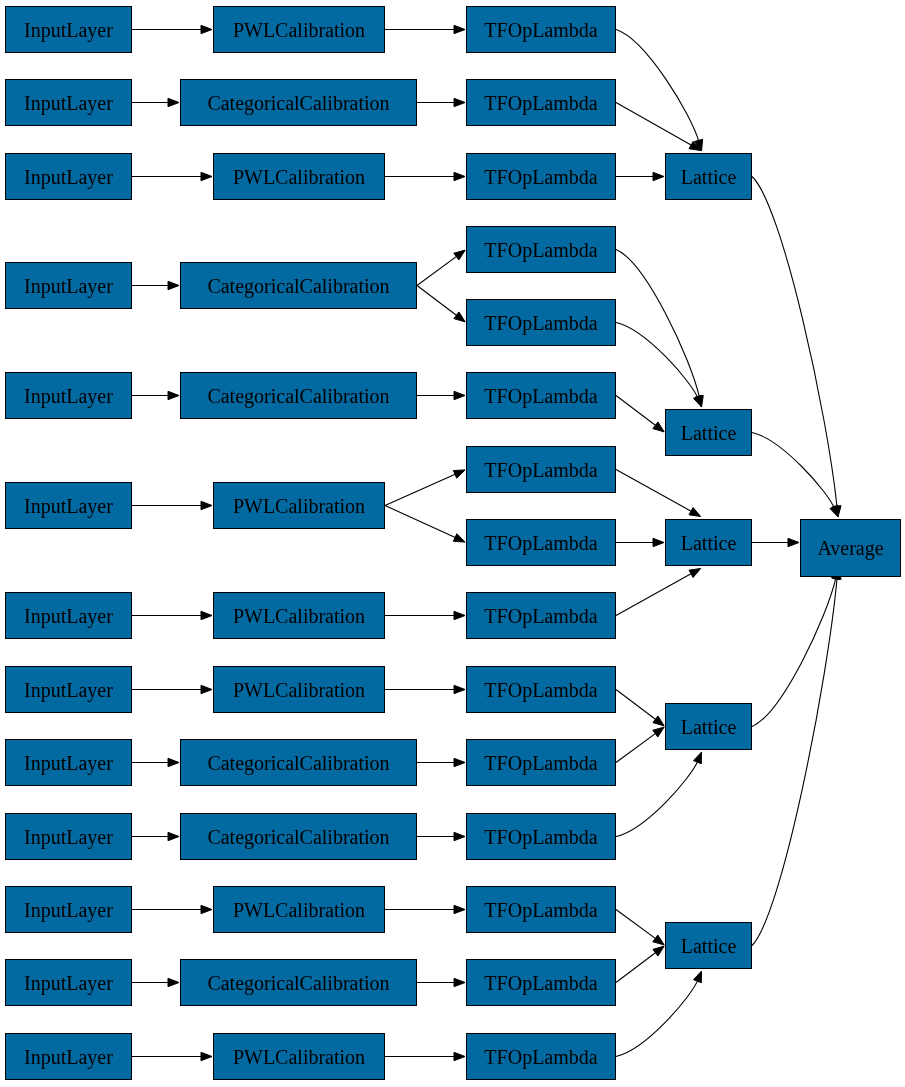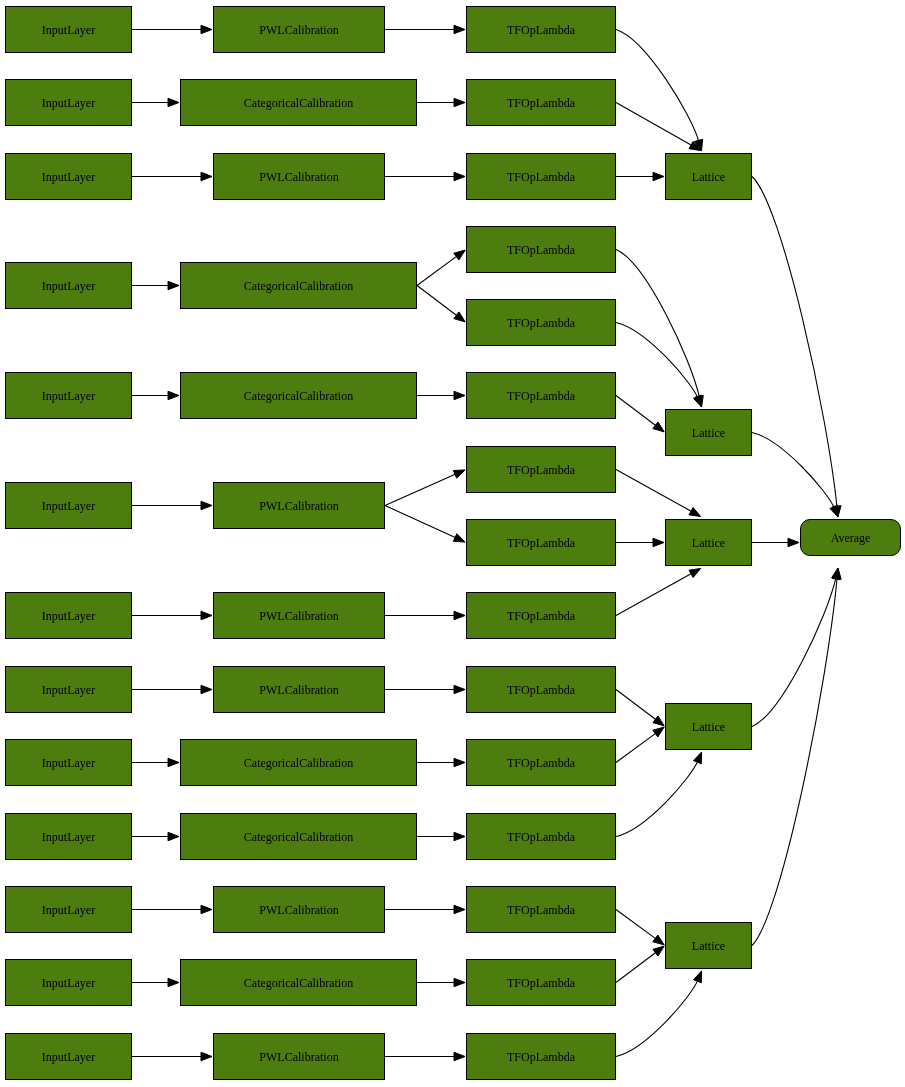--- a/index.html
+++ b/index.html
@@ -12,25 +12,25 @@
     width: 905px;
     height: 1087px;
     background: #ffffff;
     font-family: "Liberation Serif", "DejaVu Serif", serif;
     overflow: hidden;
   }
   .node {
     position: absolute;
     box-sizing: border-box;
     border: 1px solid #000000;
-    background: #4d7c0f;
+    background: #0369a1;
     display: flex;
     align-items: center;
     justify-content: center;
-    font-size: 12px;
+    font-size: 20px;
     color: #000000;
     line-height: 1;
     white-space: nowrap;
     z-index: 2;
   }
   svg#edges {
     position: absolute;
     left: 0;
     top: 0;
     width: 905px;
@@ -191,15 +191,15 @@
       <div class="node" style="left: 466px; top: 739px; width: 150px; height: 47px;">TFOpLambda</div>
       <div class="node" style="left: 466px; top: 813px; width: 150px; height: 47px;">TFOpLambda</div>
       <div class="node" style="left: 466px; top: 886px; width: 150px; height: 47px;">TFOpLambda</div>
       <div class="node" style="left: 466px; top: 959px; width: 150px; height: 47px;">TFOpLambda</div>
       <div class="node" style="left: 466px; top: 1033px; width: 150px; height: 47px;">TFOpLambda</div>
       <div class="node" style="left: 665px; top: 153px; width: 87px; height: 47px;">Lattice</div>
       <div class="node" style="left: 665px; top: 409px; width: 87px; height: 47px;">Lattice</div>
       <div class="node" style="left: 665px; top: 519px; width: 87px; height: 47px;">Lattice</div>
       <div class="node" style="left: 665px; top: 703px; width: 87px; height: 47px;">Lattice</div>
       <div class="node" style="left: 665px; top: 922px; width: 87px; height: 47px;">Lattice</div>
-      <div class="node" style="left: 800px; top: 519px; width: 101px; height: 37px; border-radius: 10px;">Average</div>
+      <div class="node" style="left: 800px; top: 519px; width: 101px; height: 58px;">Average</div>
     </div>
 </div>
 
 </body></html>

